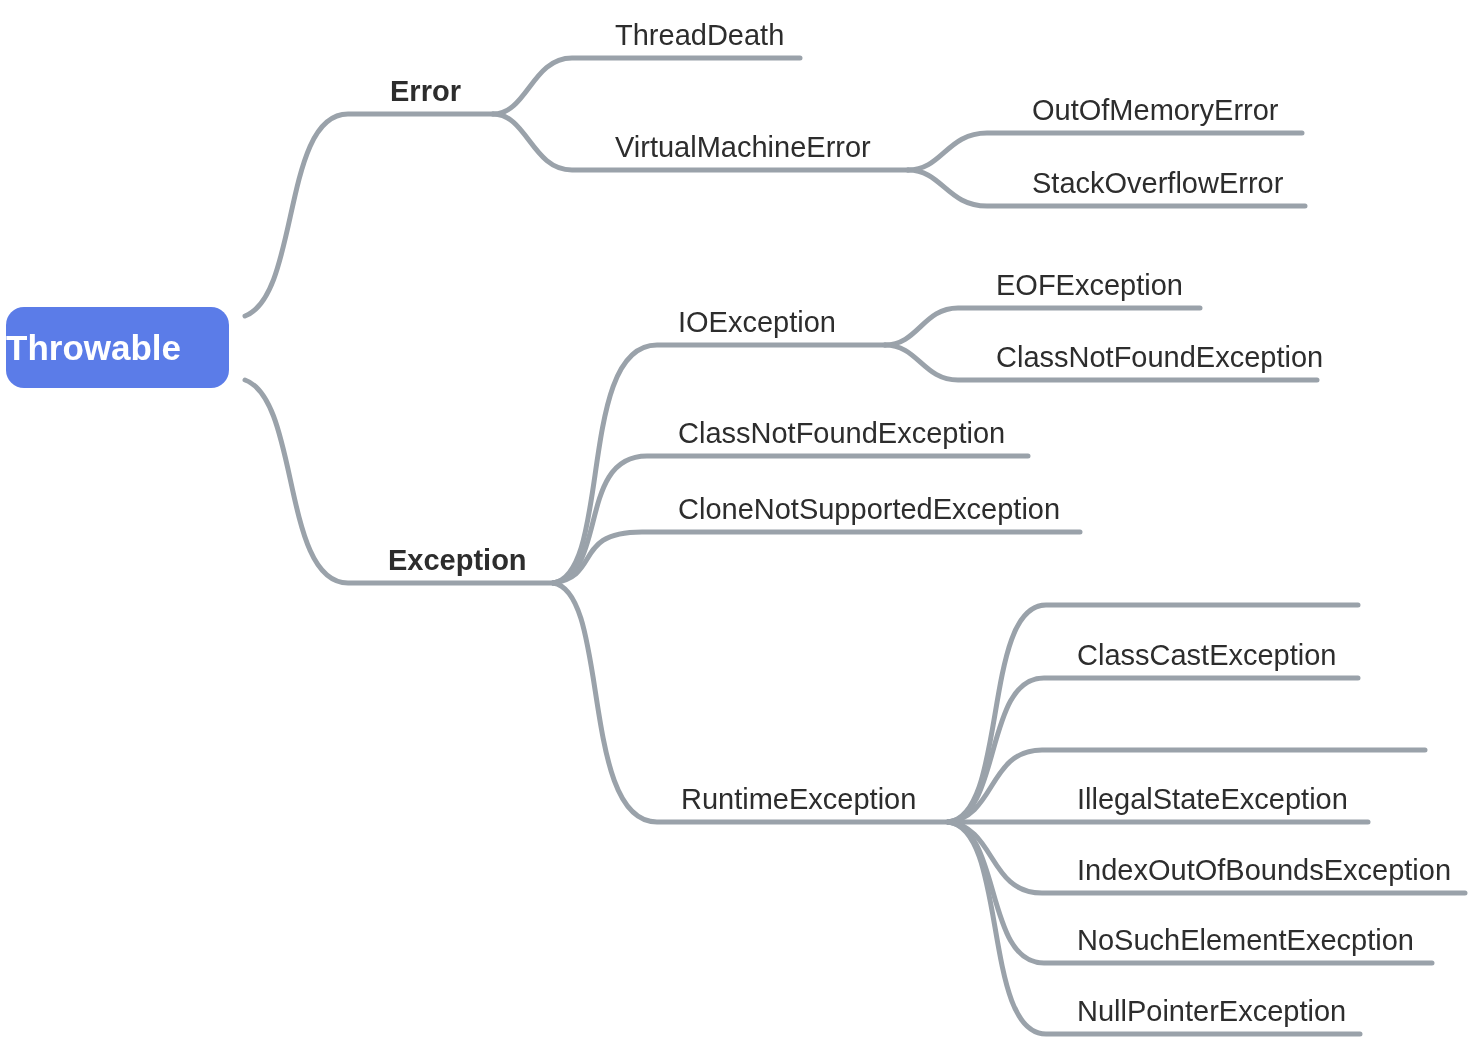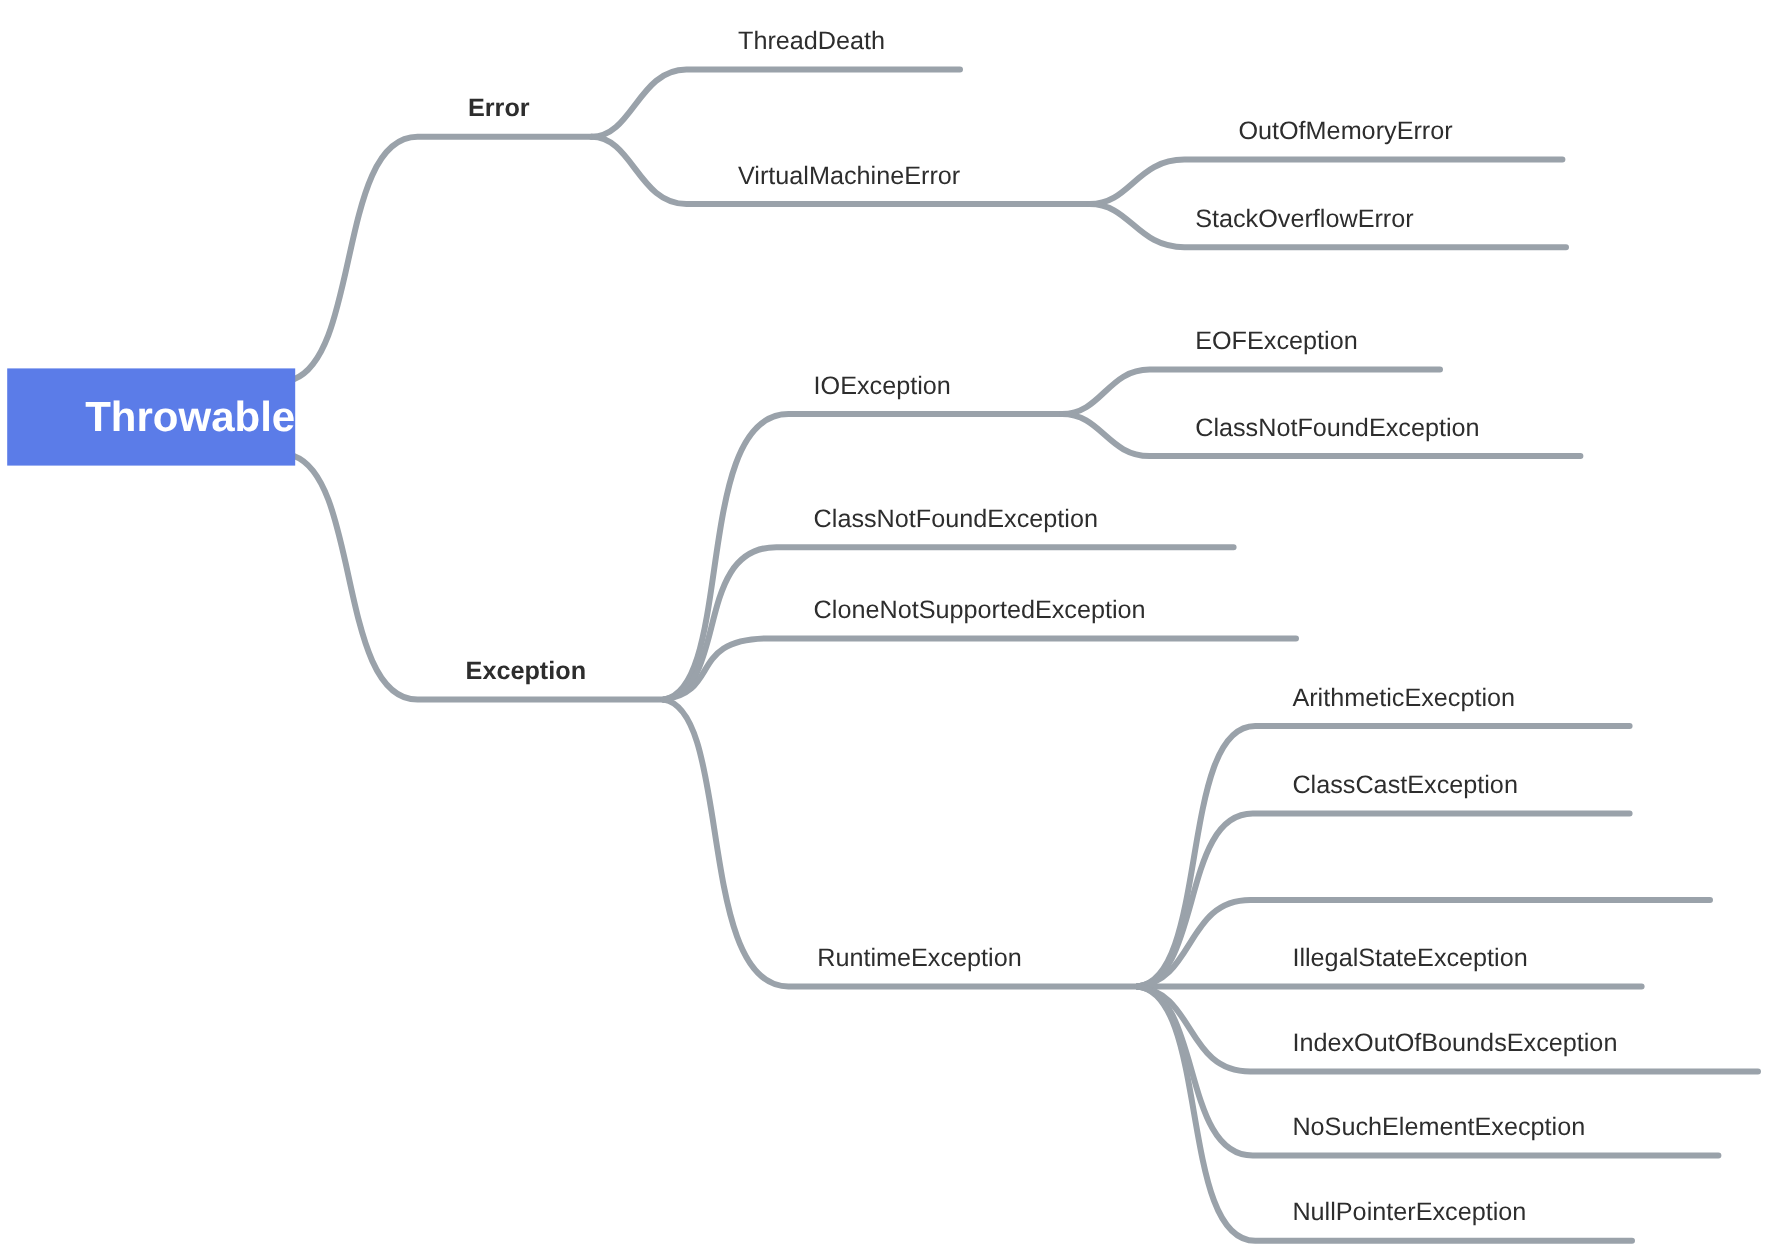--- a/index.html
+++ b/index.html
@@ -29,34 +29,34 @@
   .links path {
     fill: none;
     stroke: var(--line);
     stroke-width: 5;
     stroke-linecap: round;
     stroke-linejoin: round;
   }
   .root-node {
     position: absolute;
     left: 6px; top: 307px;
-    width: 240px; height: 81px;
+    width: 223px; height: 81px;
     background: var(--accent);
-    border-radius: 0;
+    border-radius: 18px;
     display: flex;
     align-items: center;
-    justify-content: flex-end;
+    justify-content: flex-start;
     color: var(--root-text);
     font-size: 35px;
     font-weight: 700;
     cursor: default;
   }
   .label {
     position: absolute;
-    font-size: 21px;
+    font-size: 29px;
     line-height: 30px;
     color: var(--text);
     white-space: nowrap;
     cursor: default;
   }
   .label.bold { font-weight: 700; }
 </style>
 </head>
 <body>
 
@@ -89,37 +89,36 @@
   </div>
 
   <div class="label bold" style="left:390px; top:76px;">Error</div>
 
   <div class="label" style="left:615px; top:20px;">ThreadDeath</div>
 
   <div class="label" style="left:615px; top:132px;">VirtualMachineError</div>
 
   <div class="label" style="left:1032px; top:95px;">OutOfMemoryError</div>
 
-  <div class="label" style="left:996px; top:168px;">StackOverflowError</div>
+  <div class="label" style="left:1032px; top:168px;">StackOverflowError</div>
 
   <div class="label bold" style="left:388px; top:545px;">Exception</div>
 
   <div class="label" style="left:678px; top:307px;">IOException</div>
 
   <div class="label" style="left:996px; top:270px;">EOFException</div>
 
   <div class="label" style="left:996px; top:342px;">ClassNotFoundException</div>
 
   <div class="label" style="left:678px; top:418px;">ClassNotFoundException</div>
 
   <div class="label" style="left:678px; top:494px;">CloneNotSupportedException</div>
 
   <div class="label" style="left:681px; top:784px;">RuntimeException</div>
 
-  <div class="label" style="left:1077px; top:567px;">ArithmeticExecption</div>
 
   <div class="label" style="left:1077px; top:640px;">ClassCastException</div>
 
 
   <div class="label" style="left:1077px; top:784px;">IllegalStateException</div>
 
   <div class="label" style="left:1077px; top:855px;">IndexOutOfBoundsException</div>
 
   <div class="label" style="left:1077px; top:925px;text-align:center;">NoSuchElementExecption</div>
 

